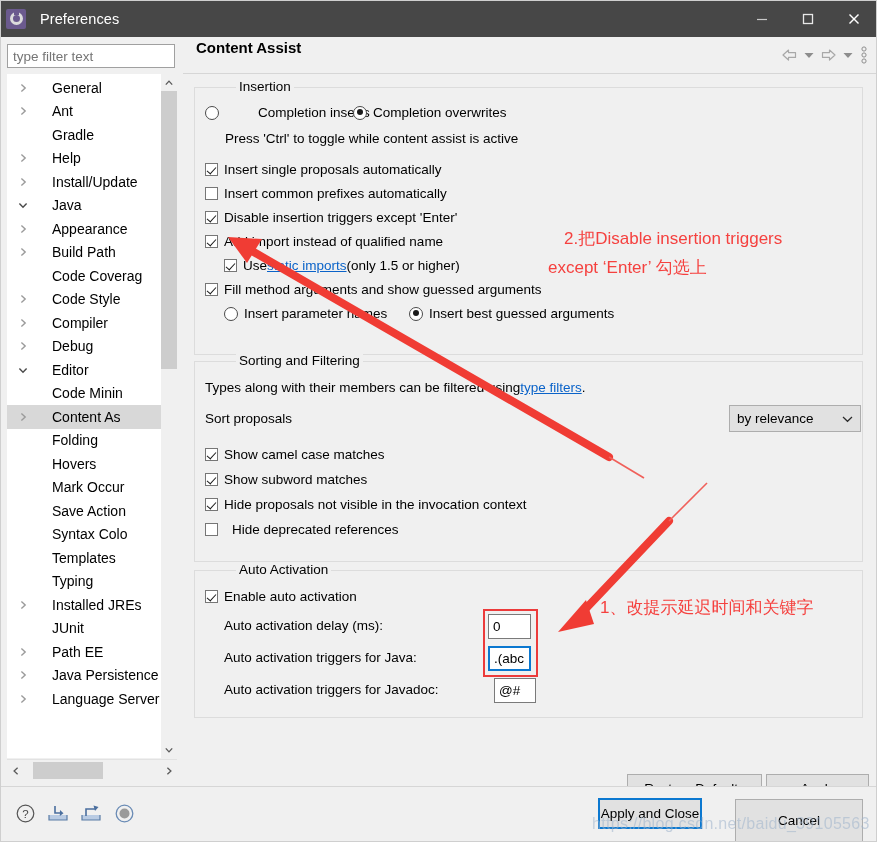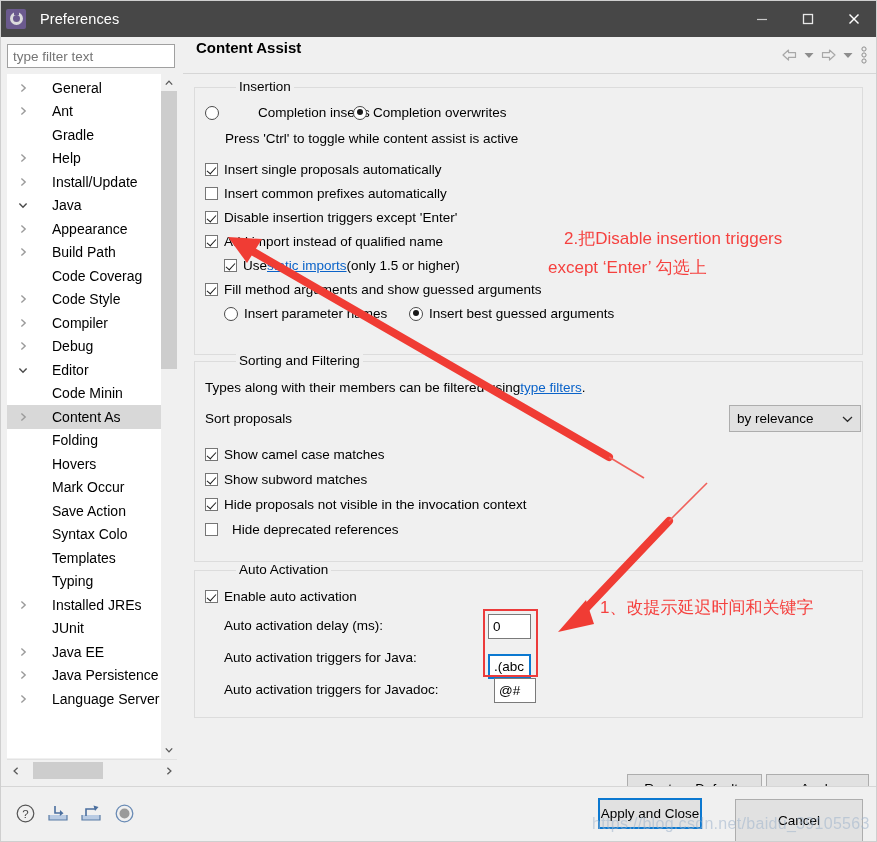--- a/index.html
+++ b/index.html
@@ -541,21 +541,21 @@
           <div class="tnode indent1">
             <span class="twist"></span>
             <span class="tlabel">JUnit</span>
           </div>
           <div class="tnode indent1">
             <span class="twist">
               <svg width="10" height="10" viewBox="0 0 10 10">
                 <polyline points="3.4,1.4 7.2,5 3.4,8.6" fill="none" stroke="#9a9a9a" stroke-width="1.4"></polyline>
               </svg>
             </span>
-            <span class="tlabel">Java EE</span>
+            <span class="tlabel">Path EE</span>
           </div>
           <div class="tnode indent1">
             <span class="twist">
               <svg width="10" height="10" viewBox="0 0 10 10">
                 <polyline points="3.4,1.4 7.2,5 3.4,8.6" fill="none" stroke="#9a9a9a" stroke-width="1.4"></polyline>
               </svg>
             </span>
             <span class="tlabel">Java Persistence</span>
           </div>
           <div class="tnode indent1">
@@ -737,21 +737,21 @@
       </div>
 
       <div class="row" style="left:41px; top:544px;">
         <span class="lbl">Auto activation delay (ms):</span>
       </div>
       <input class="tfield" type="text" style="left: 305px; top: 540px; width: 43px;" value="0">
 
       <div class="row" style="left:41px; top:576px;">
         <span class="lbl">Auto activation triggers for Java:</span>
       </div>
-      <input class="tfield focused" type="text" style="left: 305px; top: 572px; width: 43px; margin-top: 8px;" value=".(abc">
+      <input class="tfield focused" type="text" style="left: 305px; top: 572px; width: 43px;" value=".(abc">
 
       <div class="row" style="left:41px; top:608px;">
         <span class="lbl">Auto activation triggers for Javadoc:</span>
       </div>
       <input class="tfield" type="text" style="left: 311px; top: 604px; width: 42px;" value="@#">
 
       <div id="red-box" style="left:300px; top:535px; width:55px; height:68px;"></div>
 
       <div class="btn" style="left:444px; top:700px; width:135px;">Restore Defaults</div>
       <div class="btn" style="left:583px; top:700px; width:103px;">Apply</div>

